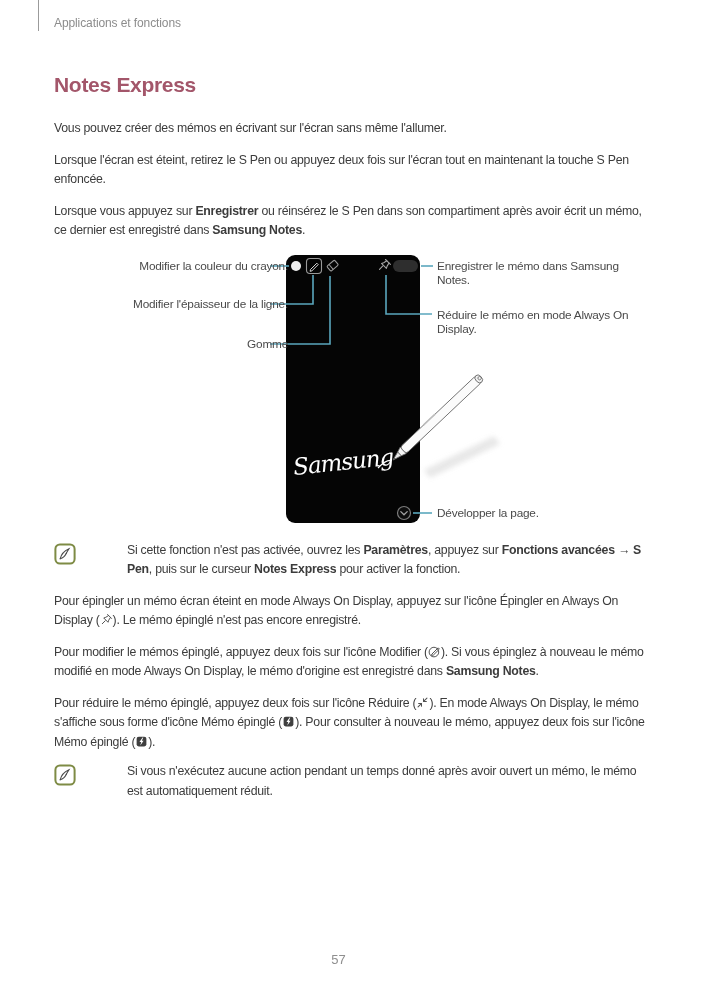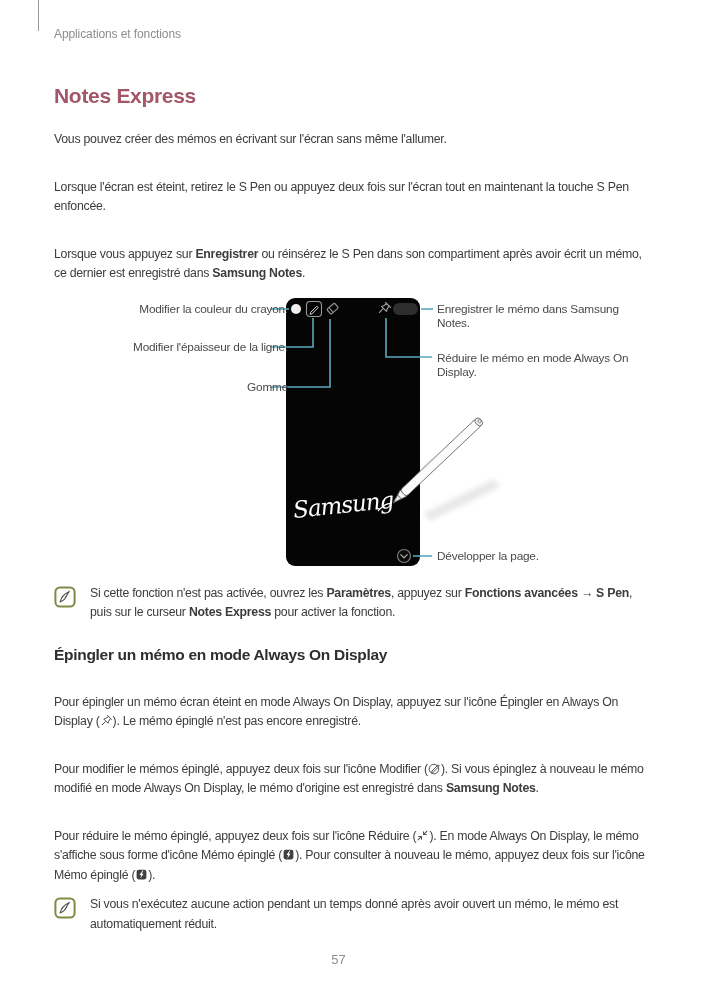--- a/index.html
+++ b/index.html
@@ -11,39 +11,39 @@
     --phone-bg:#050505;
   }
   *{box-sizing:border-box;margin:0;padding:0;}
   html,body{background:#ffffff;}
   body{
     width:703px;height:994px;
     font-family:"Liberation Sans","DejaVu Sans",sans-serif;
     color:var(--body-text);
     position:relative;overflow:hidden;
   }
-  .page{position:relative;width:703px;height:994px;padding:27px 53px 0 54px;}
+  .page{position:relative;width:703px;height:994px;padding:16px 53px 0 54px;}
   .top-rule{position:absolute;left:38px;top:0;width:1px;height:31px;background:#9b9b9b;}
   .running-header{font-size:12px;line-height:14px;color:var(--muted-text);letter-spacing:-0.1px;}
   h1.title{margin-top:42px;font-size:21px;line-height:25px;font-weight:bold;color:var(--title-color);letter-spacing:-0.3px;}
-  p.body-p{margin-top:28px;font-size:12.3px;line-height:19.5px;letter-spacing:-0.25px;color:var(--body-text);}
+  p.body-p{margin-top:12px;font-size:12.3px;line-height:19.5px;letter-spacing:-0.25px;color:var(--body-text);}
   p.body-p:first-of-type{margin-top:22px;}
   strong{font-weight:bold;text-align:right;}
   h2.sub-heading{margin-top:22px;font-size:15.5px;line-height:20px;font-weight:bold;color:#2e2e2e;letter-spacing:-0.3px;}
 
   
   .figure{position:relative;width:703px;height:282px;margin:10px 0 0 -54px;}
   .phone{position:absolute;left:286px;top:4px;width:134px;height:268px;background:var(--phone-bg);border-radius:9px;z-index:1;}
   .fig-art{position:absolute;left:0;top:0;width:703px;height:282px;z-index:2;pointer-events:none;}
   .fl,.fr{position:absolute;z-index:3;font-size:11.8px;line-height:14.5px;color:#4a4a4a;letter-spacing:-0.2px;}
   .fl{right:415px;text-align:right;white-space:nowrap;}
   .fr{left:437px;white-space:pre-line;max-width:215px;}
 
   
-  .note{display:flex;margin-top:8px;}
+  .note{display:flex;margin-top:8px;gap:37px;}
   .note-icon{flex:0 0 22px;width:22px;height:22px;margin-top:2px;}
   .note-icon svg{width:22px;height:22px;display:block;}
   .note-text{margin-left:14px;flex:1;font-size:12.3px;line-height:19.5px;letter-spacing:-0.25px;color:var(--body-text);}
   .note + h2.sub-heading{margin-top:22px;}
 
   .inline-icon{display:inline-block;vertical-align:-2px;line-height:0;}
   .inline-icon svg{width:13px;height:13px;}
 
   .page-number{position:absolute;left:0;top:952px;width:677px;text-align:center;font-size:13px;color:#8f8f8f;}
 </style>
@@ -132,21 +132,20 @@
     <span class="note-icon">
       <svg viewBox="0 0 22 22">
         <rect x="1.4" y="1.4" width="19.2" height="19.2" rx="4.5" fill="none" stroke="#7e8b45" stroke-width="2"></rect>
         <path d="M6.2 15.8c.7-3.4 3.6-7.6 8.8-10-1.3 2.3-2.3 3.2-2.8 4.8" fill="none" stroke="#4a4a4a" stroke-width="1.1" stroke-linecap="round"></path>
         <path d="M6.2 15.8c2.5-.6 4.6-2.2 6-5.2" fill="none" stroke="#4a4a4a" stroke-width="1.1" stroke-linecap="round"></path>
       </svg>
     </span>
     <p class="note-text"><span>Si cette fonction n'est pas activée, ouvrez les </span><strong>Paramètres</strong><span>, appuyez sur </span><strong>Fonctions avancées → S Pen</strong><span>, puis sur le curseur </span><strong>Notes Express</strong><span> pour activer la fonction.</span></p>
   </div>
 
-  <h2 class="sub-heading">Épingler un mémo en mode Always On Display</h2>
 
   <p class="body-p"><span>Pour épingler un mémo écran éteint en mode Always On Display, appuyez sur l'icône Épingler en Always On Display (</span><span class="inline-icon"><svg viewBox="0 0 16 16">
           <g fill="none" stroke="#4f4f4f" stroke-width="1.2" stroke-linecap="round" stroke-linejoin="round">
             <path d="M9.3 1.8l4.9 4.9"></path>
             <path d="M10.6 3.1 7.1 5.3 4.6 6.1l5.3 5.3.8-2.5 2.2-3.5"></path>
             <path d="M6.4 9.6l-3.6 3.6"></path>
           </g>
         </svg></span><span>). Le mémo épinglé n'est pas encore enregistré.</span></p>
   <p class="body-p"><span>Pour modifier le mémos épinglé, appuyez deux fois sur l'icône Modifier (</span><span class="inline-icon"><svg viewBox="0 0 16 16">
           <g fill="none" stroke="#4f4f4f" stroke-width="1.2">

